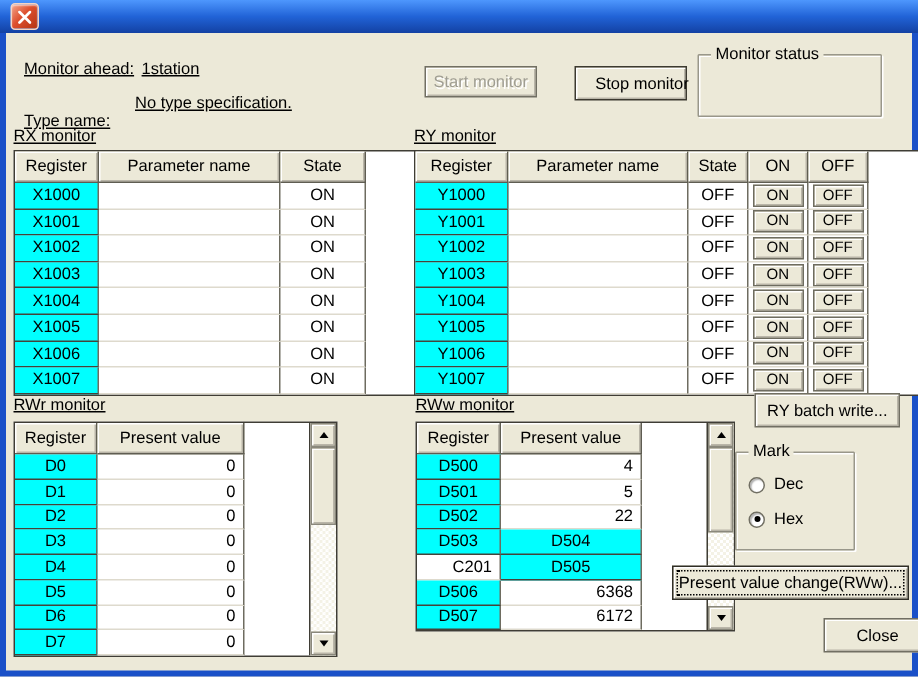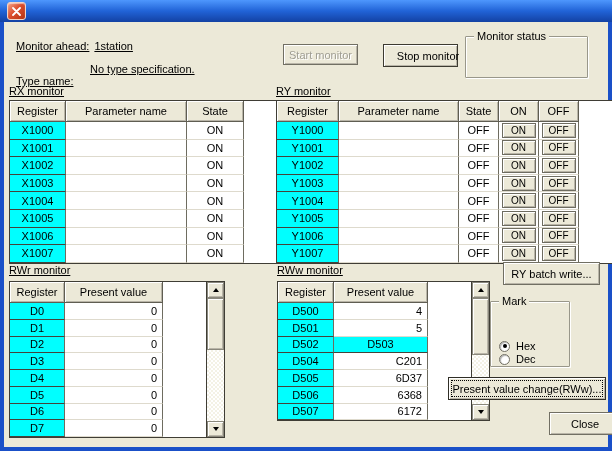--- a/index.html
+++ b/index.html
@@ -331,28 +331,28 @@
     <div class="hcell">Register</div>
     <div class="hcell">Present value</div>
 
       <div class="cell reg">D500</div>
       <div class="cell num">4</div>
 
       <div class="cell reg">D501</div>
       <div class="cell num">5</div>
 
       <div class="cell reg">D502</div>
+      <div class="cell num">22</div>
 
       <div class="cell reg">D503</div>
 
       <div class="cell reg">D504</div>
       <div class="cell num">C201</div>
 
       <div class="cell reg">D505</div>
-      <div class="cell num">6D37</div>
 
       <div class="cell reg">D506</div>
       <div class="cell num">6368</div>
 
       <div class="cell reg">D507</div>
       <div class="cell num">6172</div>
 
   </div>
   <div class="vscroll">
     <div class="sbtn">
@@ -363,21 +363,21 @@
     <div class="sbtn">
         <span class="tri-down"></span>
       </div>
   </div>
 </div>
 
 <button class="btn" style="left:503px;top:262px;width:97px;height:23px;">RY batch write...</button>
 
 <div class="groupbox" style="left:490px;top:301px;width:80px;height:66px;">
   <span class="legend">Mark</span>
-  <div class="radio-row" style="left:8px;top:15px;margin-top:36px;">
+  <div class="radio-row" style="left:8px;top:15px;">
     <span class="radio"></span>
     <span>Dec</span>
   </div>
   <div class="radio-row" style="left:8px;top:38px;justify-content:center;">
     <span class="radio checked"></span>
     <span>Hex</span>
   </div>
 </div>
 
 <button class="btn focused" style="left:448px;top:377px;width:158px;height:23px;">Present value change(RWw)...</button>

